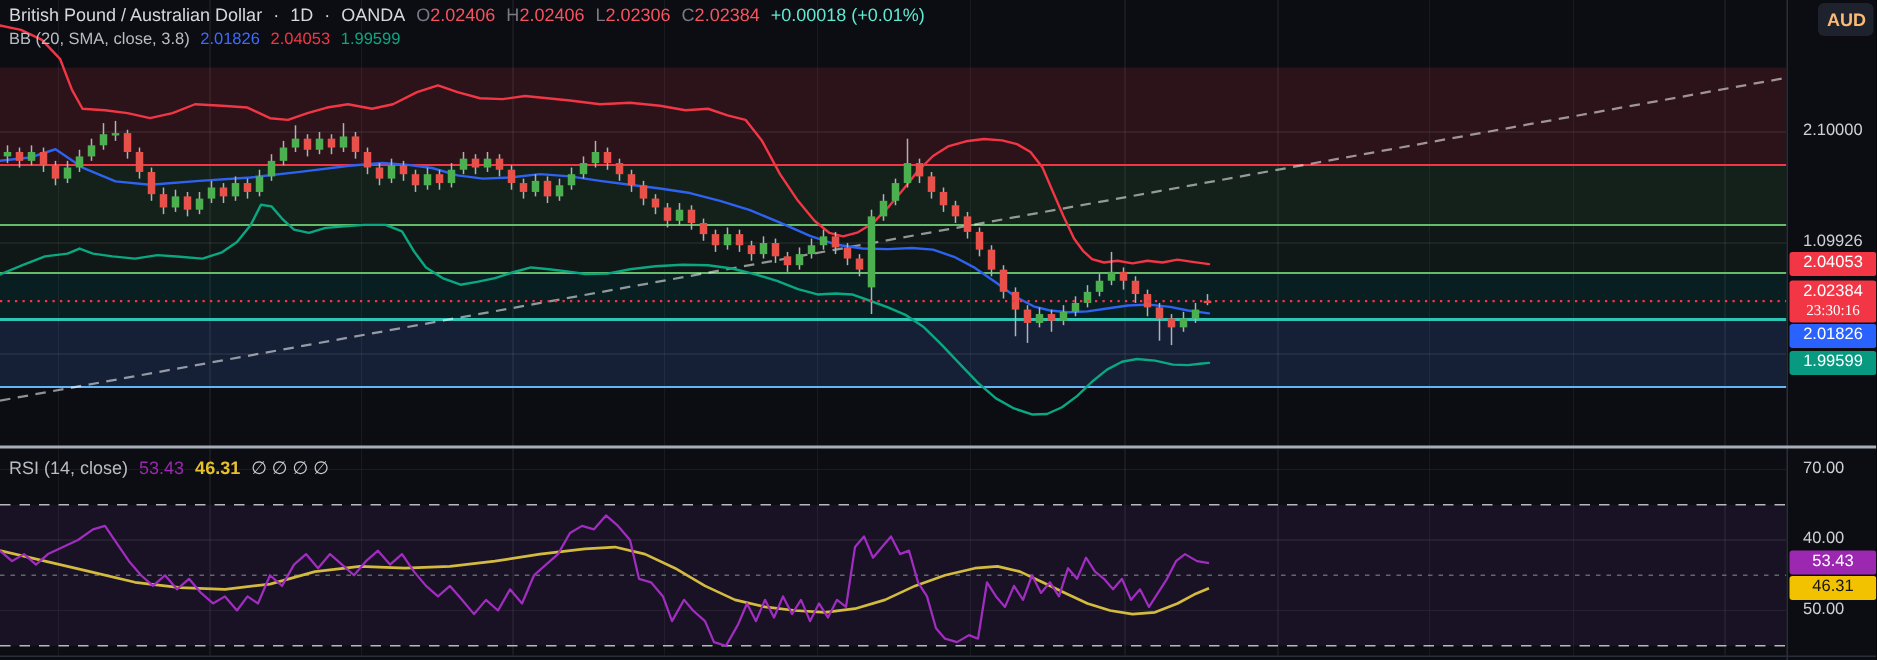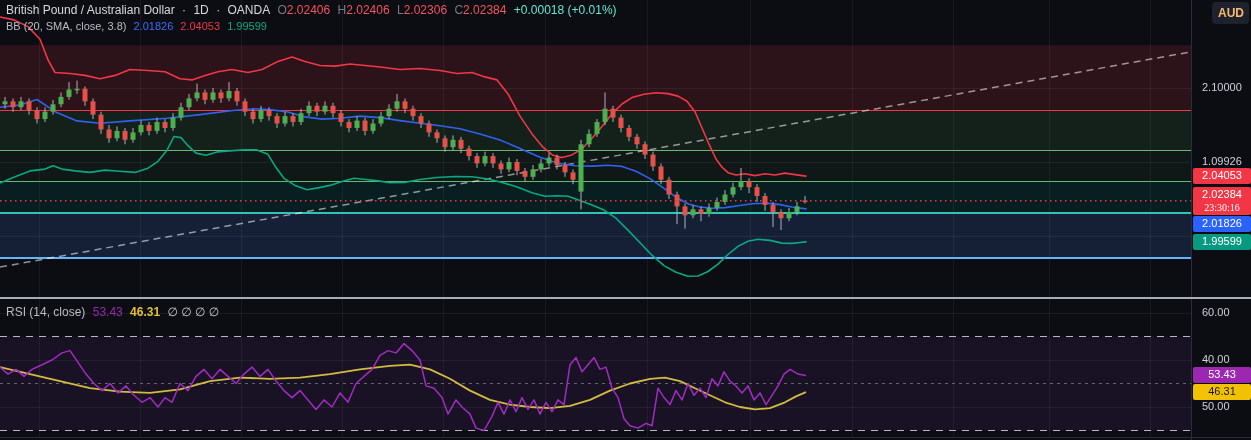--- a/index.html
+++ b/index.html
@@ -332,21 +332,21 @@
       <div class="scale-badge" style="top: 187px; height: 28px; background: rgb(242, 54, 69); color: rgb(255, 255, 255);">
         <div>2.02384</div>
         <div class="cd">23:30:16</div>
       </div>
       <div class="scale-badge" style="top: 216px; height: 16px; background: rgb(41, 98, 255); color: rgb(255, 255, 255);">
         <div>2.01826</div>
       </div>
       <div class="scale-badge" style="top: 234px; height: 16px; background: rgb(8, 153, 129); color: rgb(255, 255, 255);">
         <div>1.99599</div>
       </div>
-      <div class="scale-label" style="top: 306px;">60.00</div>
+      <div class="scale-label" style="top: 306px;">70.00</div>
       <div class="scale-label" style="top: 353px;">40.00</div>
       <div class="scale-label" style="top: 400px;">50.00</div>
       <div class="scale-badge" style="top: 367px; height: 16px; background: rgb(156, 39, 176); color: rgb(255, 255, 255);">
         <div>53.43</div>
       </div>
       <div class="scale-badge" style="top: 384px; height: 16px; background: rgb(242, 194, 0); color: rgb(21, 21, 21);">
         <div>46.31</div>
       </div>
     </div>
 

